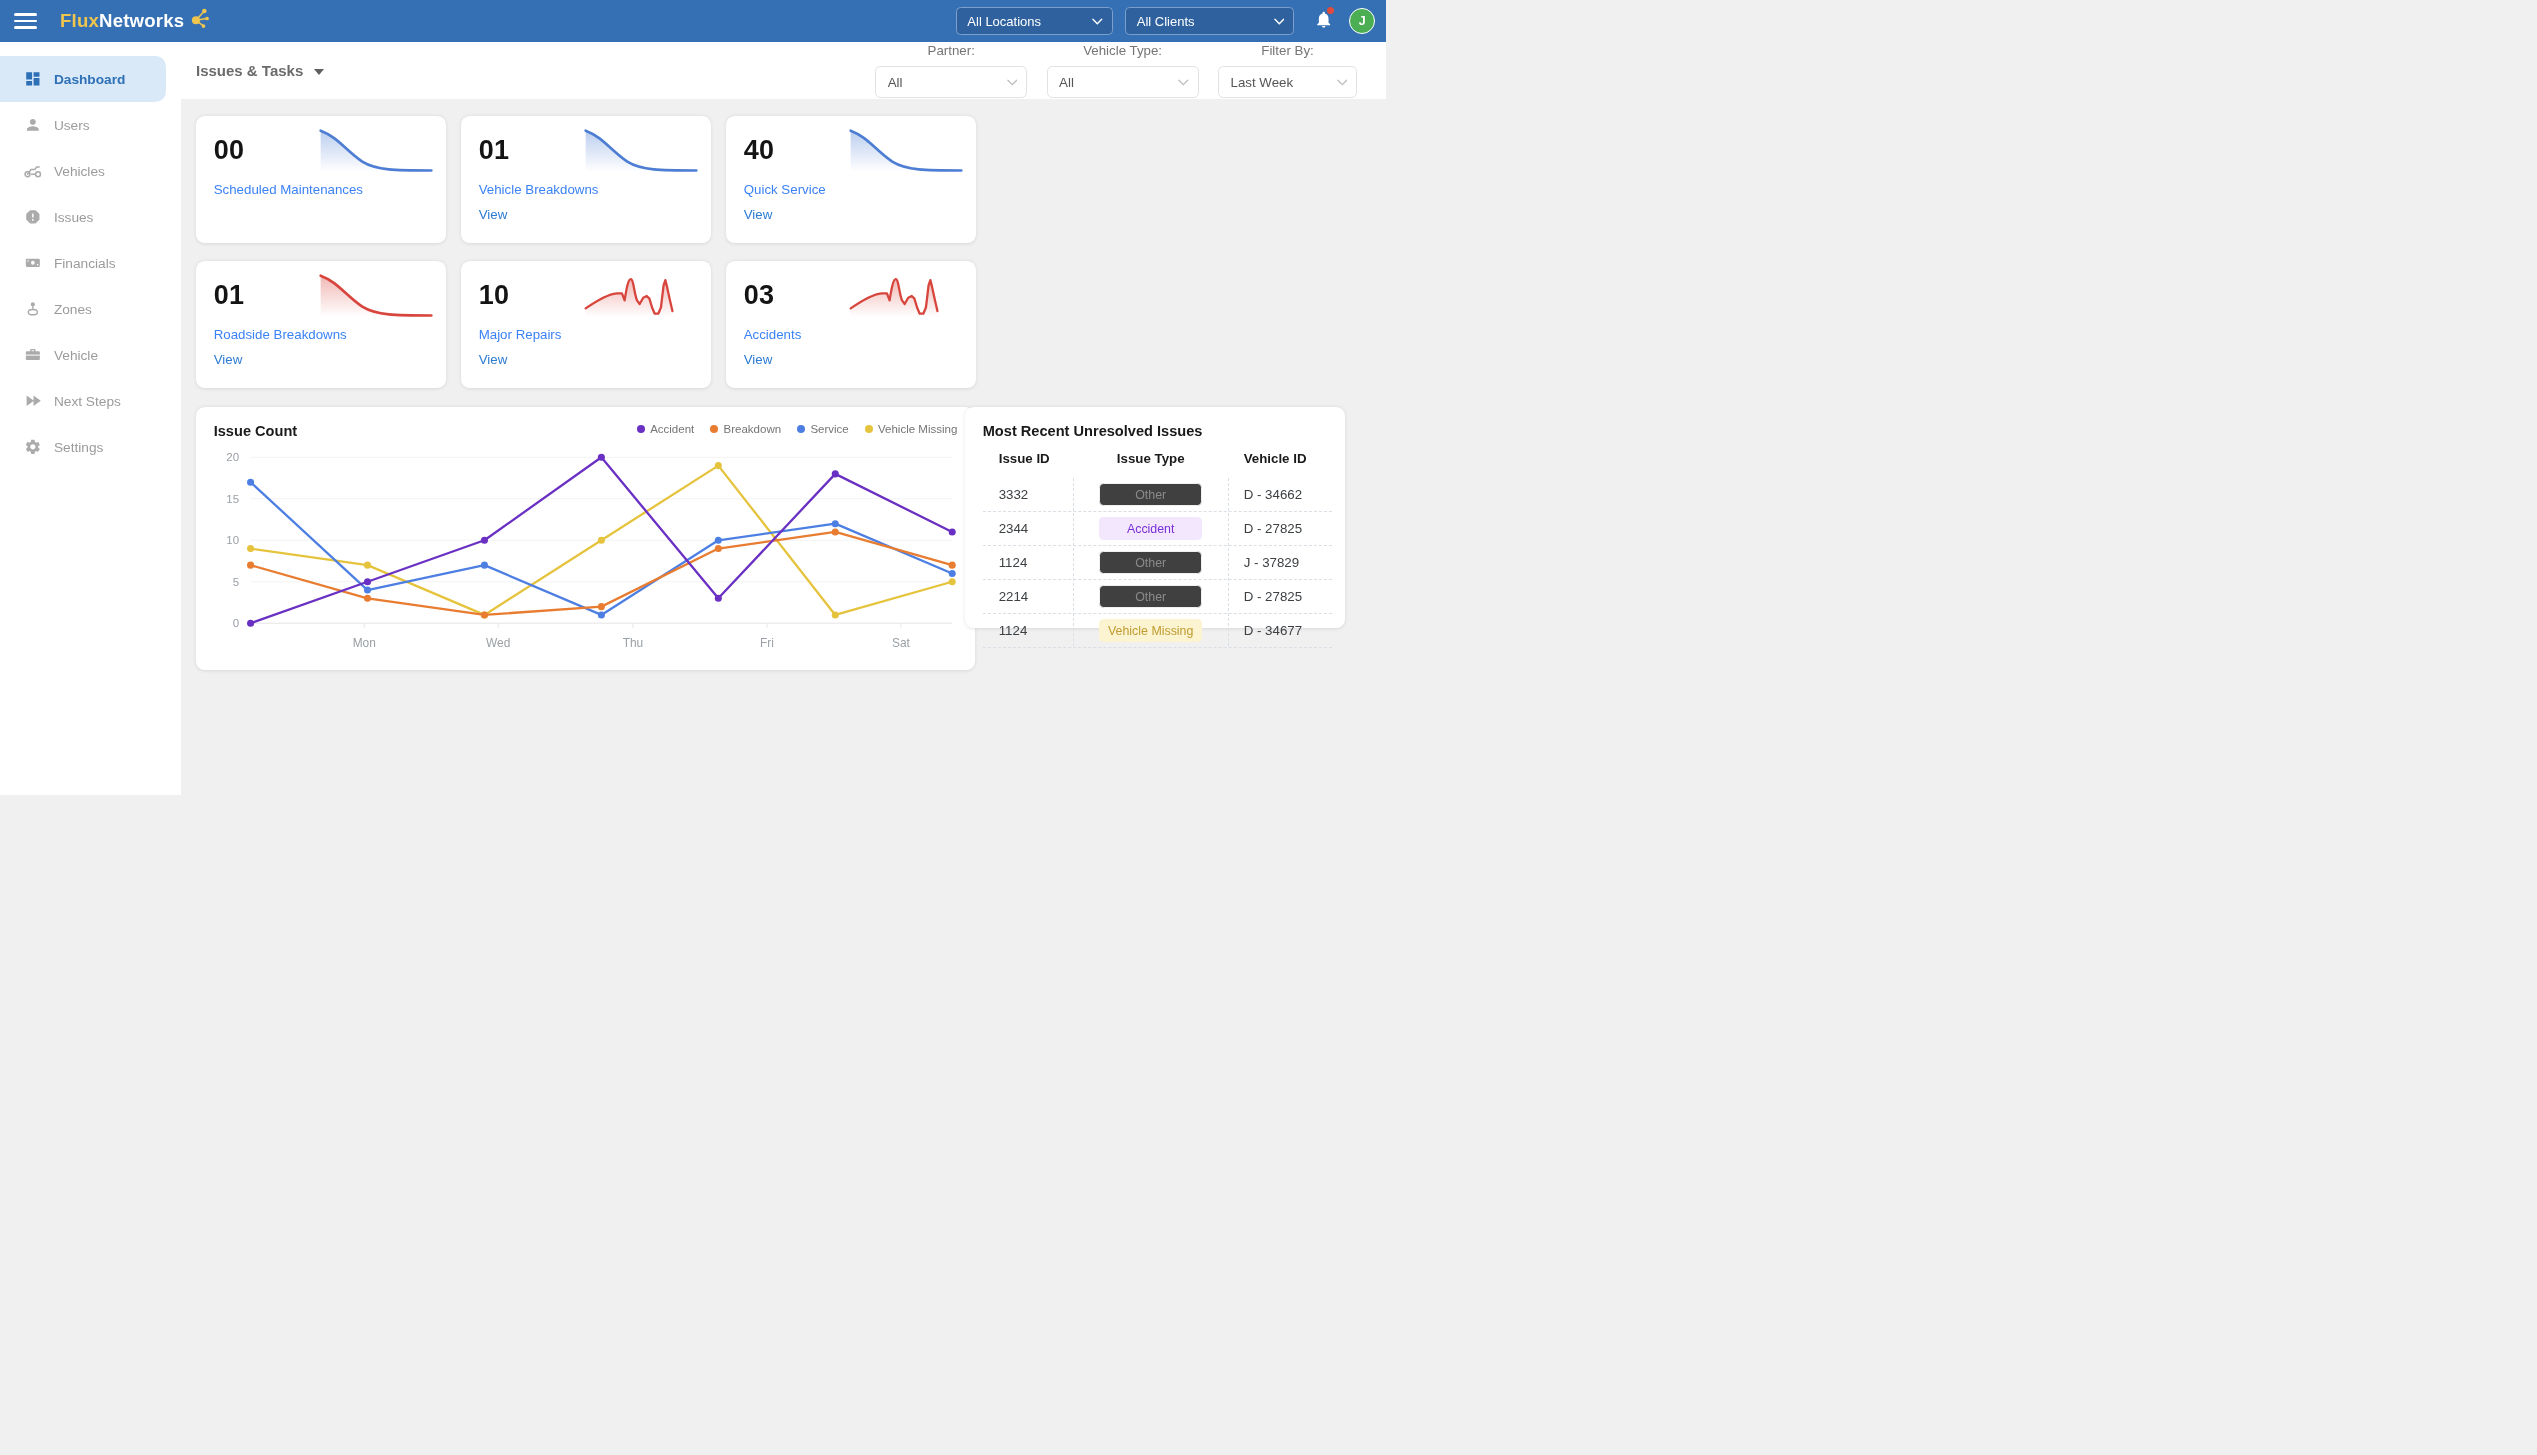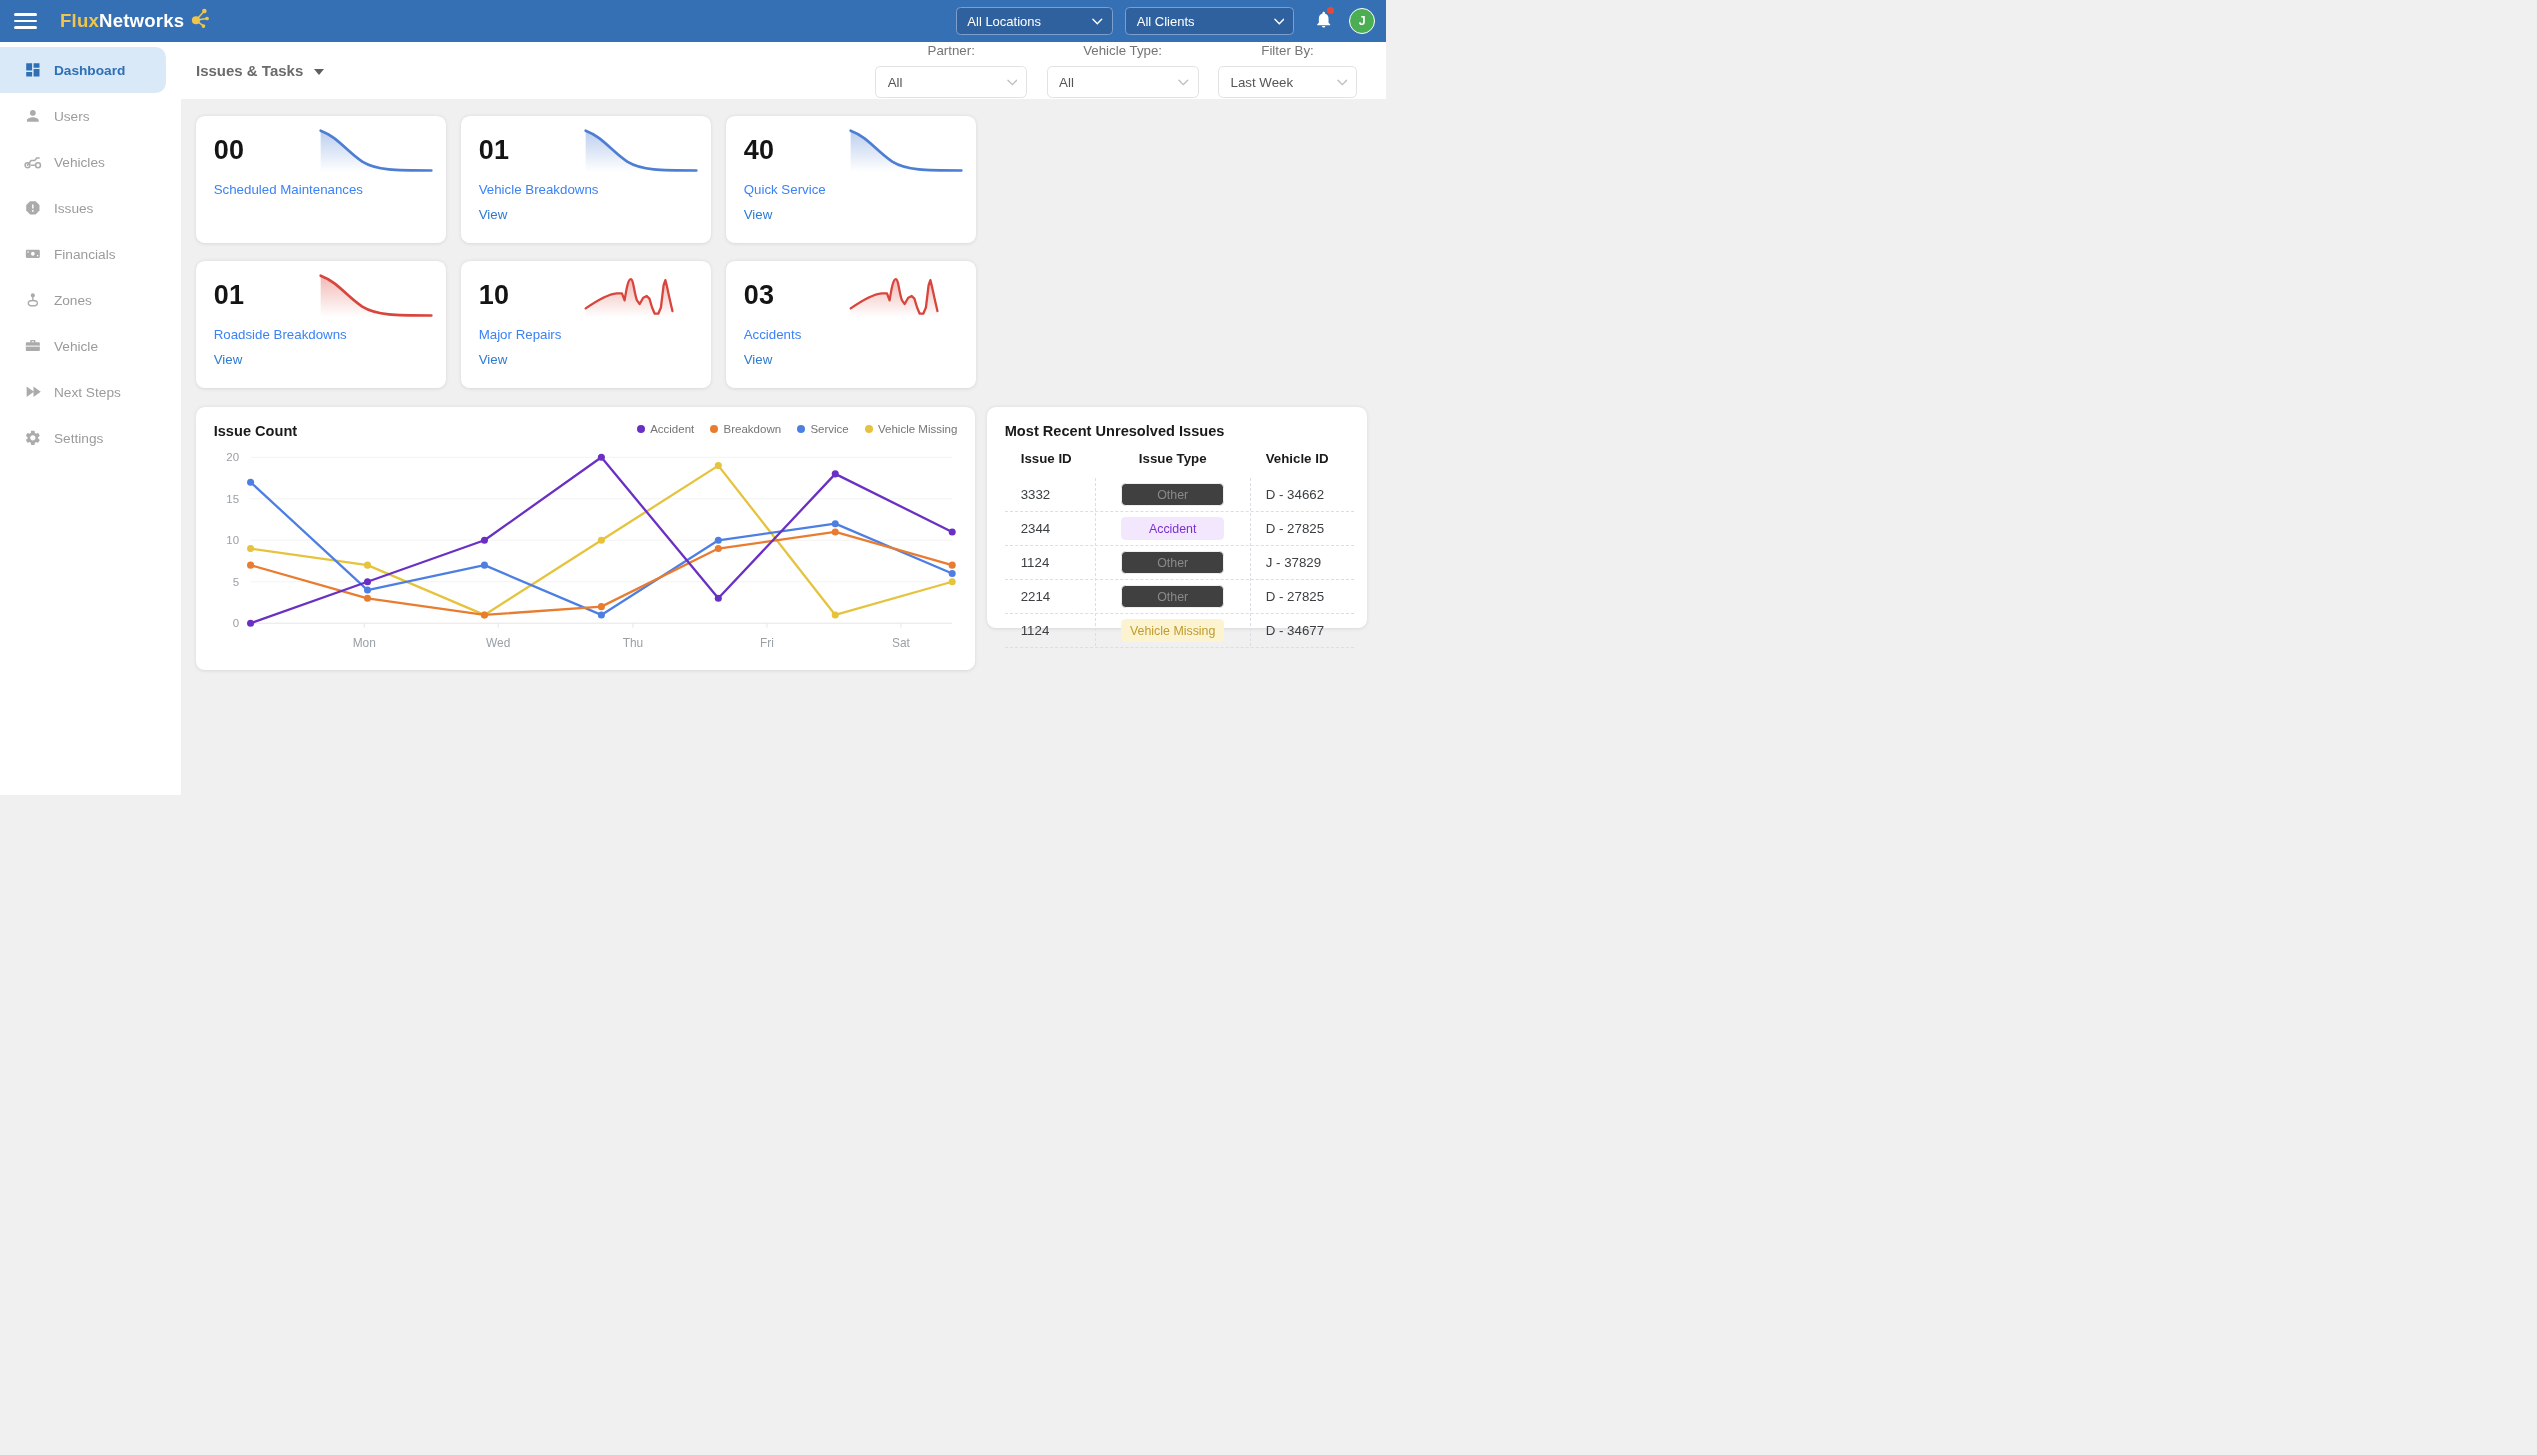--- a/index.html
+++ b/index.html
@@ -18,21 +18,21 @@
   .topbar-right { margin-left:auto; display:flex; align-items:center; }
   .top-select { height:28px; background:#2F619E; border:0.9px solid #7C9FCE; border-radius:4.4px; color:#fff; font-size:13px; display:flex; align-items:center; padding:0 8.8px 0 10.6px; cursor:pointer; }
   .top-select .val { flex:1; }
   .top-select.loc { width:157px; margin-right:12.4px; }
   .top-select.cli { width:169px; margin-right:19.4px;justify-content:flex-end; }
   .bell-wrap { position:relative; margin-right:16px; cursor:pointer; }
   .bell-dot { position:absolute; top:-1.8px; right:-0.9px; width:7px; height:7px; border-radius:50%; background:#E14B3B; }
   .avatar { width:26.5px; height:26.5px; border-radius:50%; background:#4BAE53; border:1.8px solid #fff; color:#fff; font-size:12.4px; font-weight:700; display:flex; align-items:center; justify-content:center; margin-right:10.6px; cursor:pointer; }
 
   
-  .sidebar { position:absolute; left:0; top:42px; width:181px; bottom:0; background:#fff; z-index:20; padding-top:5px; }
+  .sidebar { position:absolute; left:0; top:42px; width:181px; bottom:0; background:#fff; z-index:20; padding-top:14px; }
   .side-item { position:relative; height:46px; display:flex; align-items:center; color:#9B9B9B; font-size:13.7px; cursor:pointer; }
   .side-item .icn { width:19.4px; height:19.4px; margin-left:23px; margin-right:11.5px; display:flex; align-items:center; justify-content:center; color:#ABABAB; }
   .side-item.active { background:#DAE9F8; border-radius:0 10.6px 10.6px 0; margin-right:15px; color:#2D70B6; font-weight:700; }
   .side-item.active .icn { color:#2D70B6; }
 
   
   .main { position:absolute; left:181px; top:42px; right:0; bottom:0; background:#fff; }
   .page-header { position:relative; height:57px; background:#fff; display:flex; align-items:center; }
   .page-title-wrap { margin-left:15px; display:flex; align-items:center; color:#6B6B6B; cursor:pointer; }
   .page-title { font-size:15px; font-weight:700; color:#6B6B6B; }
@@ -64,21 +64,21 @@
   .bar-label .bar-val { color:#111; font-weight:700; font-size:12.4px; }
 
   
   #line-card { left:15px; top:308px; width:779px; height:263px; }
   #line-chart-svg { position:absolute; left:0; top:0; }
   .legend { position:absolute; right:17.7px; top:16px; display:flex; align-items:center; gap:16px; }
   .legend-item { display:flex; align-items:center; gap:5.3px; font-size:11.5px; color:#757575; }
   .legend-dot { width:8px; height:8px; border-radius:50%; }
 
   
-  #table-card { left:806px; top:308px; width:380px; height:221px; }
+  #table-card { left:784px; top:308px; width:380px; height:221px; }
   .tbl-head { position:absolute; left:17.7px; right:13.3px; top:44px; height:21px; display:flex; font-size:13.3px; font-weight:700; color:#1A1A1A; }
   .tbl-rows { position:absolute; left:17.7px; right:13.3px; top:71px; }
   .tbl-row { display:flex; align-items:center; height:34px; border-bottom:0.9px dashed #D9DFE5; font-size:13.3px; color:#3C4043; }
   .c1 { width:90px; padding-left:16px; }
   .c2 { width:156px; display:flex; justify-content:center; }
   .c3 { width:103px; padding-left:15px; }
   .tbl-head .c2 { justify-content:center; }
   .vsep { position:absolute; top:71px; height:168px; border-left:0.9px dashed #D9DFE5; }
   .badge { display:inline-block; width:103px; text-align:center; padding:3.5px 0; border-radius:4.4px; font-size:12.4px; }
   .badge.gray { background:#404040; border:0.9px solid #F0F0F0; color:#8A8A8A; }

